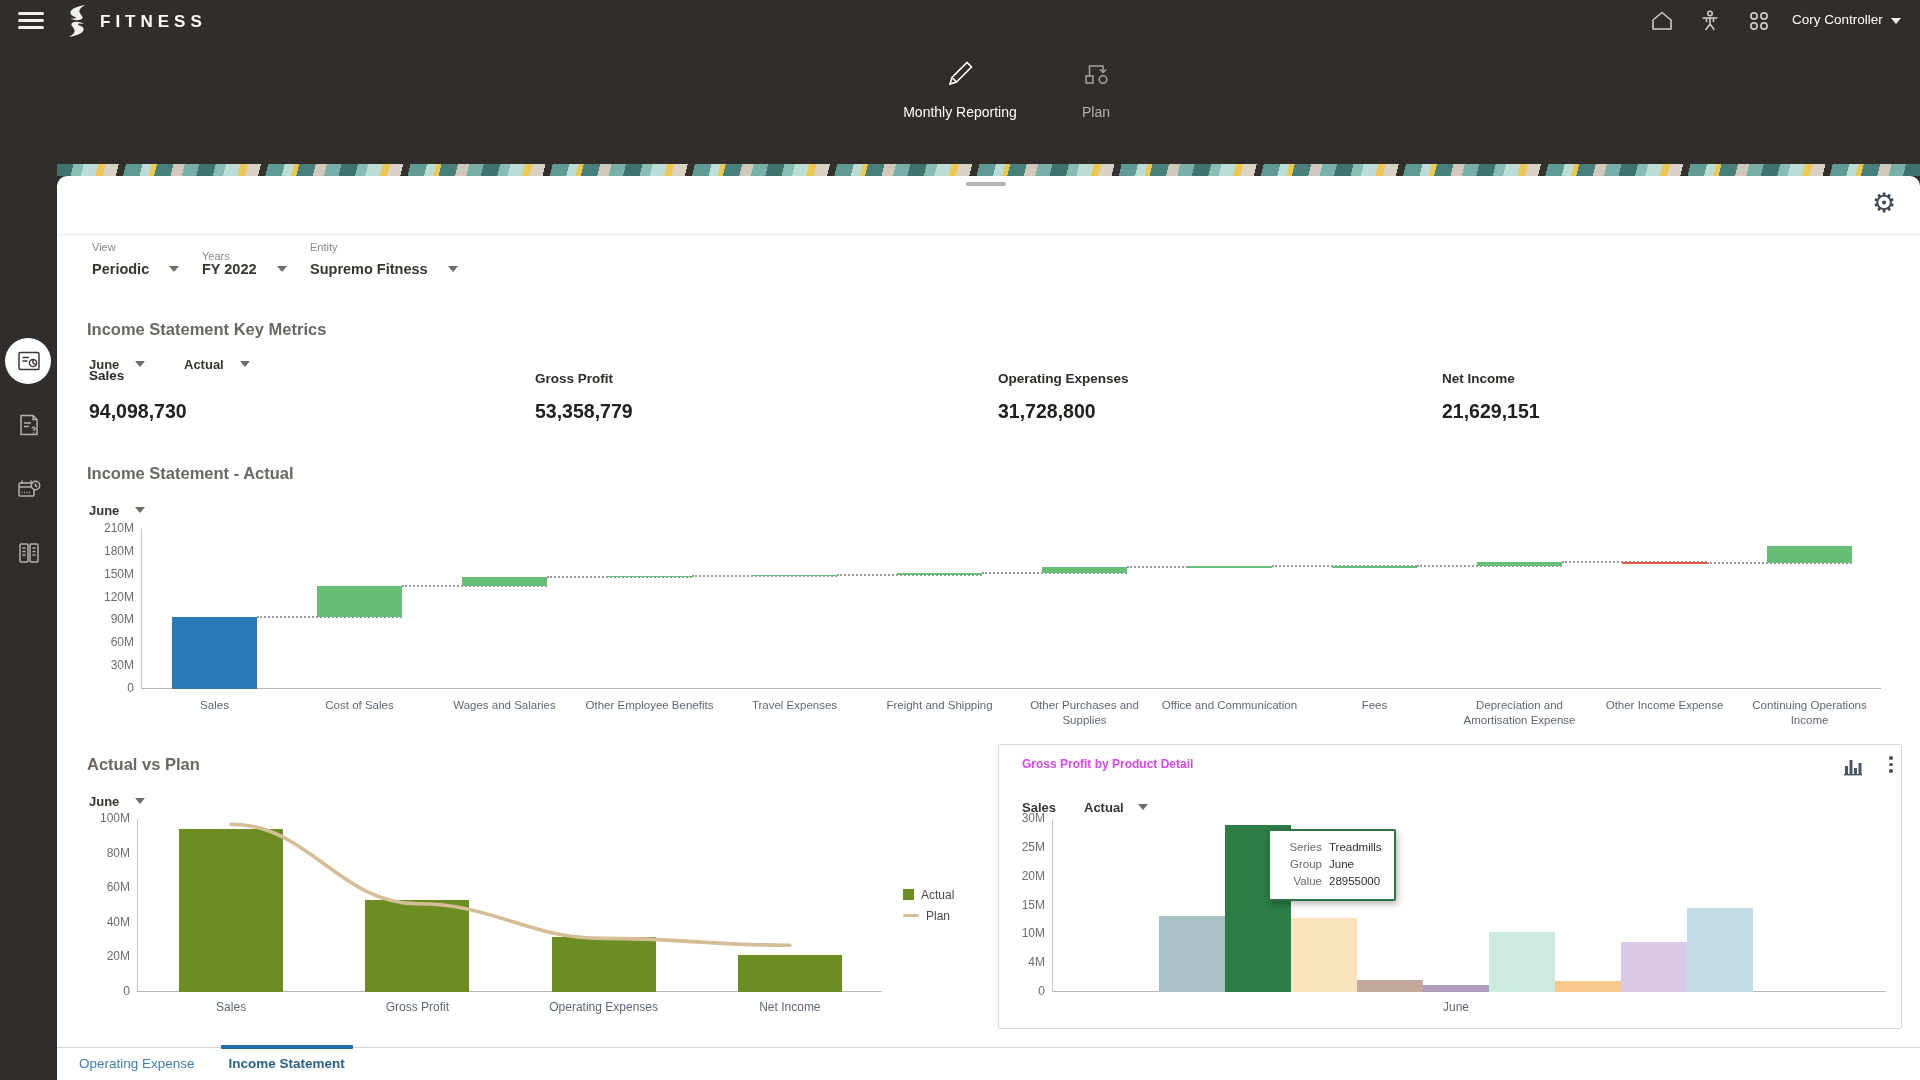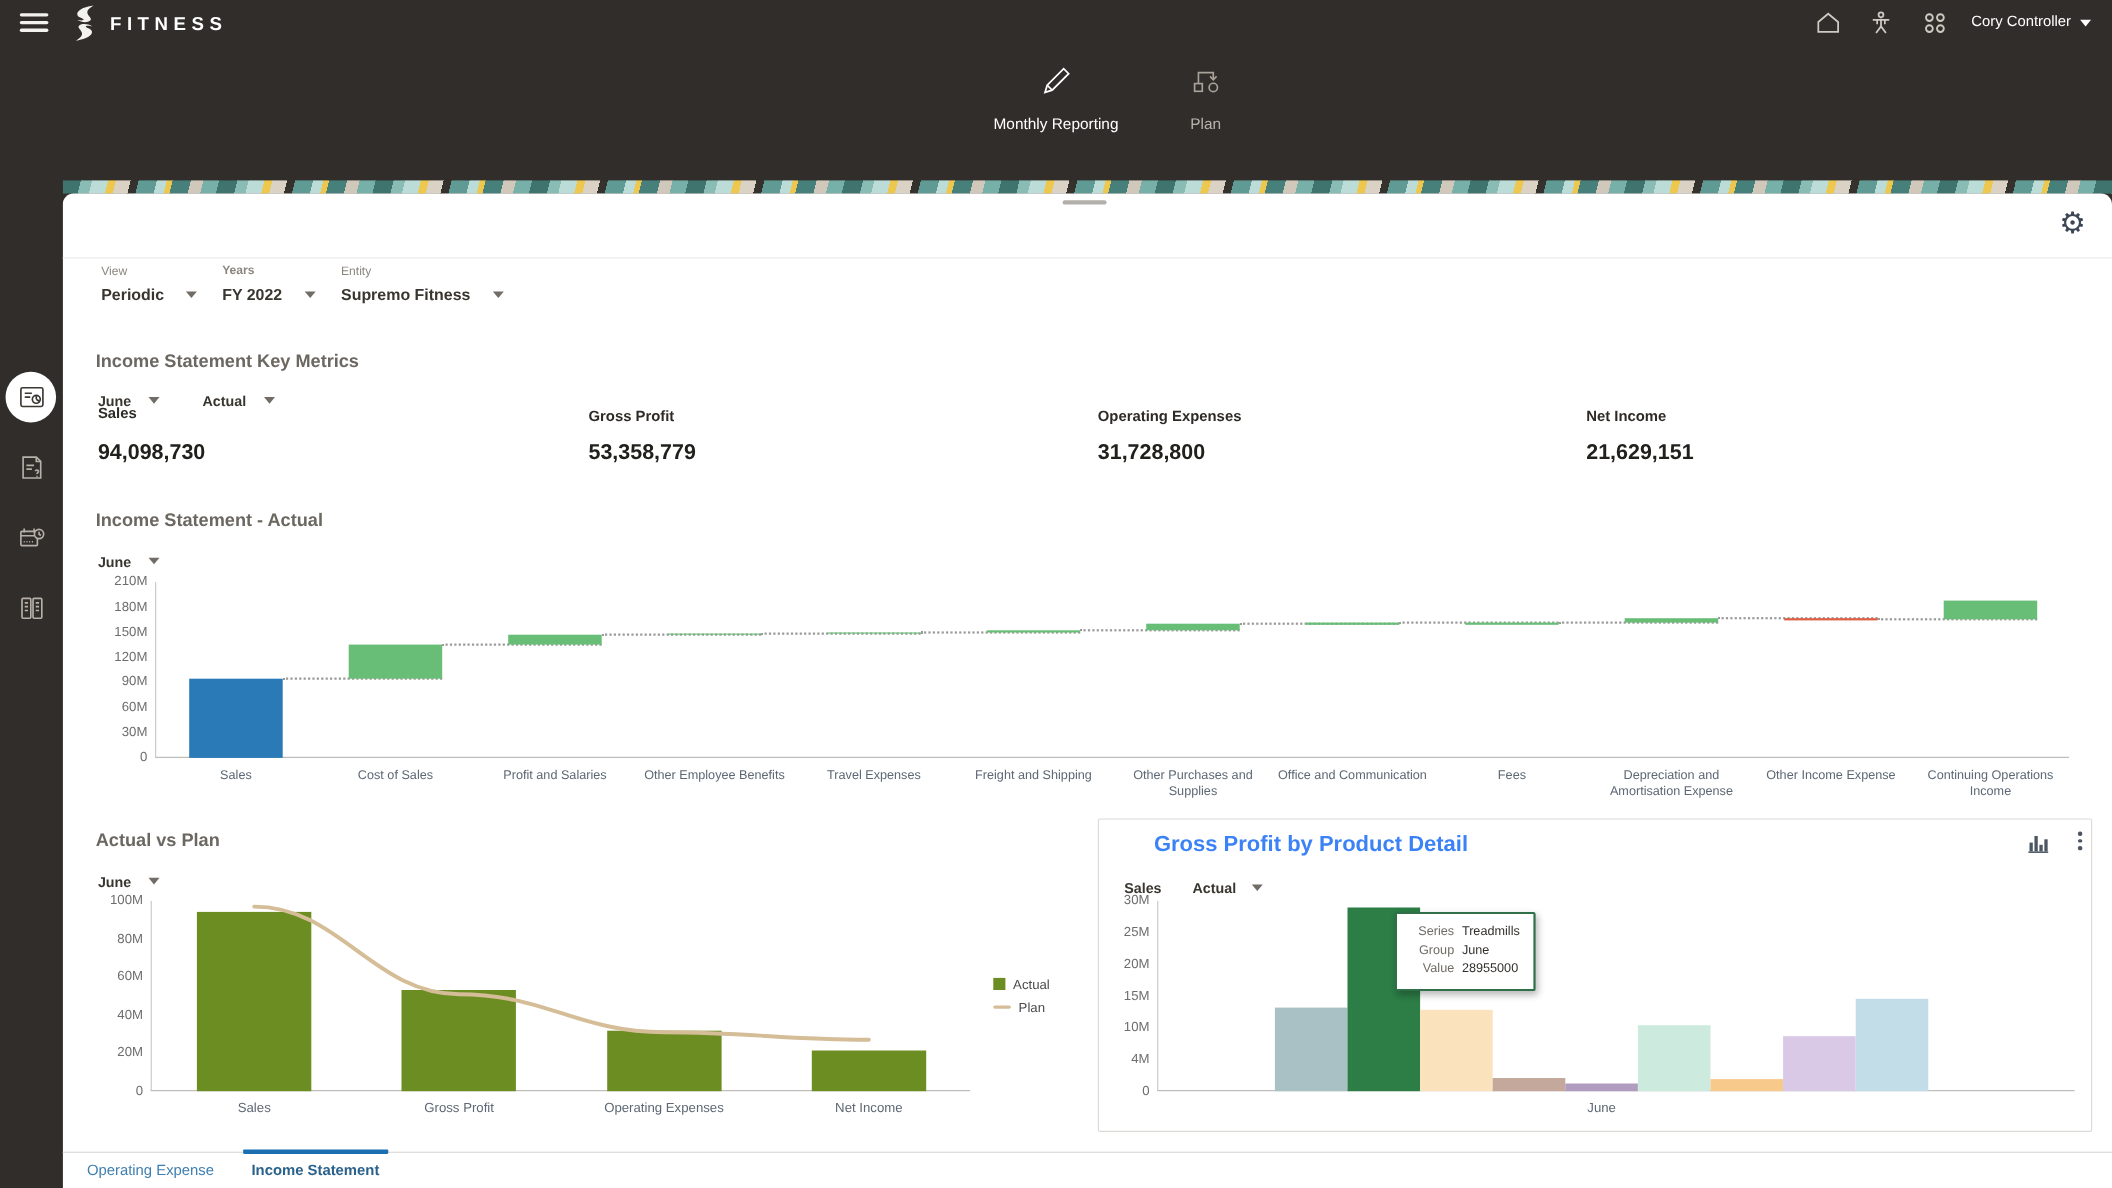--- a/index.html
+++ b/index.html
@@ -68,22 +68,22 @@
   .wf-conn { position:absolute; border-top:2px dotted #9a9a9a; height:0; }
 
   .legend { position:absolute; left:903px; top:884px; font-size:12px; color:#4a4a4a; }
   .legend .row { display:flex; align-items:center; height:21px; }
   .legend .sw  { width:11px; height:11px; margin-right:7px; }
   .legend .ln  { width:16px; height:3.5px; margin-right:7px; border-radius:2px; }
 
   
   .panel { position:absolute; left:998px; top:744px; width:904px; height:285px;
            border:1px solid #dbd9d6; border-radius:2px; background:#fff; }
-  .panel-title { position:absolute; left:1022px; top:757px; font-size:20px;
-                 font-weight:bold; color:#3b82f6;margin-left:27px; }
+  .panel-title { position:absolute; left:1022px; top:757px; font-size:12px;
+                 font-weight:bold; color:#d946ef; }
   .panel-sel-a { position:absolute; left:1022px; top:800px; font-size:13px;
                  font-weight:bold; color:#39352f; }
   .panel-sel-b { position:absolute; left:1084px; top:800px; font-size:13px;
                  font-weight:bold; color:#39352f; cursor:pointer; }
   .mini-chart-ico { position:absolute; left:1843px; top:757px; cursor:pointer; }
   .kebab { position:absolute; left:1884px; top:756px; width:14px; cursor:pointer; }
   .kebab i { display:block; width:3.5px; height:3.5px; background:#4c5662;
              border-radius:50%; margin:0 auto 3px; }
 
   .tooltip { position:absolute; left:1268px; top:829px; background:#fff;
@@ -204,21 +204,21 @@
   </div>
 
   <div class="content">
 
     <div class="drag-handle"></div>
     <div class="gear">⚙</div>
     <div class="hline" style="top:234px;"></div>
 
     <div class="filter-label" style="left:92px;  top:241px;">View</div>
     <div class="filter-value" style="left:92px;  top:261px;"><span>Periodic</span><span class="caret"></span></div>
-    <div class="filter-label" style="left:202px; top:240px;font-weight:bold;">Years</div>
+    <div class="filter-label" style="left:202px; top:250px;">Years</div>
     <div class="filter-value" style="left:202px; top:261px;"><span>FY 2022</span><span class="caret"></span></div>
     <div class="filter-label" style="left:310px; top:241px;">Entity</div>
     <div class="filter-value" style="left:310px; top:261px;"><span>Supremo Fitness</span><span class="caret"></span></div>
 
     <div class="h-title" style="left:87px; top:320px;">Income Statement Key Metrics</div>
     <div class="selector" style="left:89px; top:357px;"><span>June</span><span class="caret" style="margin-left:16px;"></span></div>
     <div class="selector" style="left:184px; top:357px;"><span>Actual</span><span class="caret" style="margin-left:16px;"></span></div>
 
     <div class="metric-label" style="left:89px;   top:368px;">Sales</div>
     <div class="metric-label" style="left:535px;  top:371px;">Gross Profit</div>
@@ -241,21 +241,21 @@
         <div class="ytick" style="position: absolute; left: -56px; top: 14.8571px;">180M</div>
         <div class="ytick" style="position: absolute; left: -56px; top: -8px;">210M</div>
         <div class="bar" style="position: absolute; left: 30px; top: 88.3048px; width: 85px; height: 71.6952px; background: rgb(42, 122, 183);"></div>
         <div class="wf-conn" style="position: absolute; left: 115px; top: 87.3048px; width: 145px;"></div>
         <div class="xlab" style="position: absolute; left: 2.5px; top: 169px; width: 140px;">Sales</div>
         <div class="bar" style="position: absolute; left: 175px; top: 57.2952px; width: 85px; height: 31.0095px; background: rgb(104, 190, 119);"></div>
         <div class="wf-conn" style="position: absolute; left: 260px; top: 56.2952px; width: 145px;"></div>
         <div class="xlab" style="position: absolute; left: 147.5px; top: 169px; width: 140px;">Cost of Sales</div>
         <div class="bar" style="position: absolute; left: 320px; top: 48.3048px; width: 85px; height: 8.99048px; background: rgb(104, 190, 119);"></div>
         <div class="wf-conn" style="position: absolute; left: 405px; top: 47.3048px; width: 145px;"></div>
-        <div class="xlab" style="position: absolute; left: 292.5px; top: 169px; width: 140px;">Profit and Salaries</div>
+        <div class="xlab" style="position: absolute; left: 292.5px; top: 169px; width: 140px;">Wages and Salaries</div>
         <div class="bar" style="position: absolute; left: 465px; top: 46.6286px; width: 85px; height: 1.8px; background: rgb(104, 190, 119);"></div>
         <div class="wf-conn" style="position: absolute; left: 550px; top: 45.6286px; width: 145px;"></div>
         <div class="xlab" style="position: absolute; left: 437.5px; top: 169px; width: 140px;">Other Employee Benefits</div>
         <div class="bar" style="position: absolute; left: 610px; top: 45.6381px; width: 85px; height: 1.8px; background: rgb(104, 190, 119);"></div>
         <div class="wf-conn" style="position: absolute; left: 695px; top: 44.6381px; width: 145px;"></div>
         <div class="xlab" style="position: absolute; left: 582.5px; top: 169px; width: 140px;">Travel Expenses</div>
         <div class="bar" style="position: absolute; left: 755px; top: 44.4952px; width: 85px; height: 1.8px; background: rgb(104, 190, 119);"></div>
         <div class="wf-conn" style="position: absolute; left: 840px; top: 43.4952px; width: 145px;"></div>
         <div class="xlab" style="position: absolute; left: 727.5px; top: 169px; width: 140px; text-align: center;">Freight and Shipping</div>
         <div class="bar" style="position: absolute; left: 900px; top: 38.019px; width: 85px; height: 6.47619px; background: rgb(104, 190, 119);"></div>

